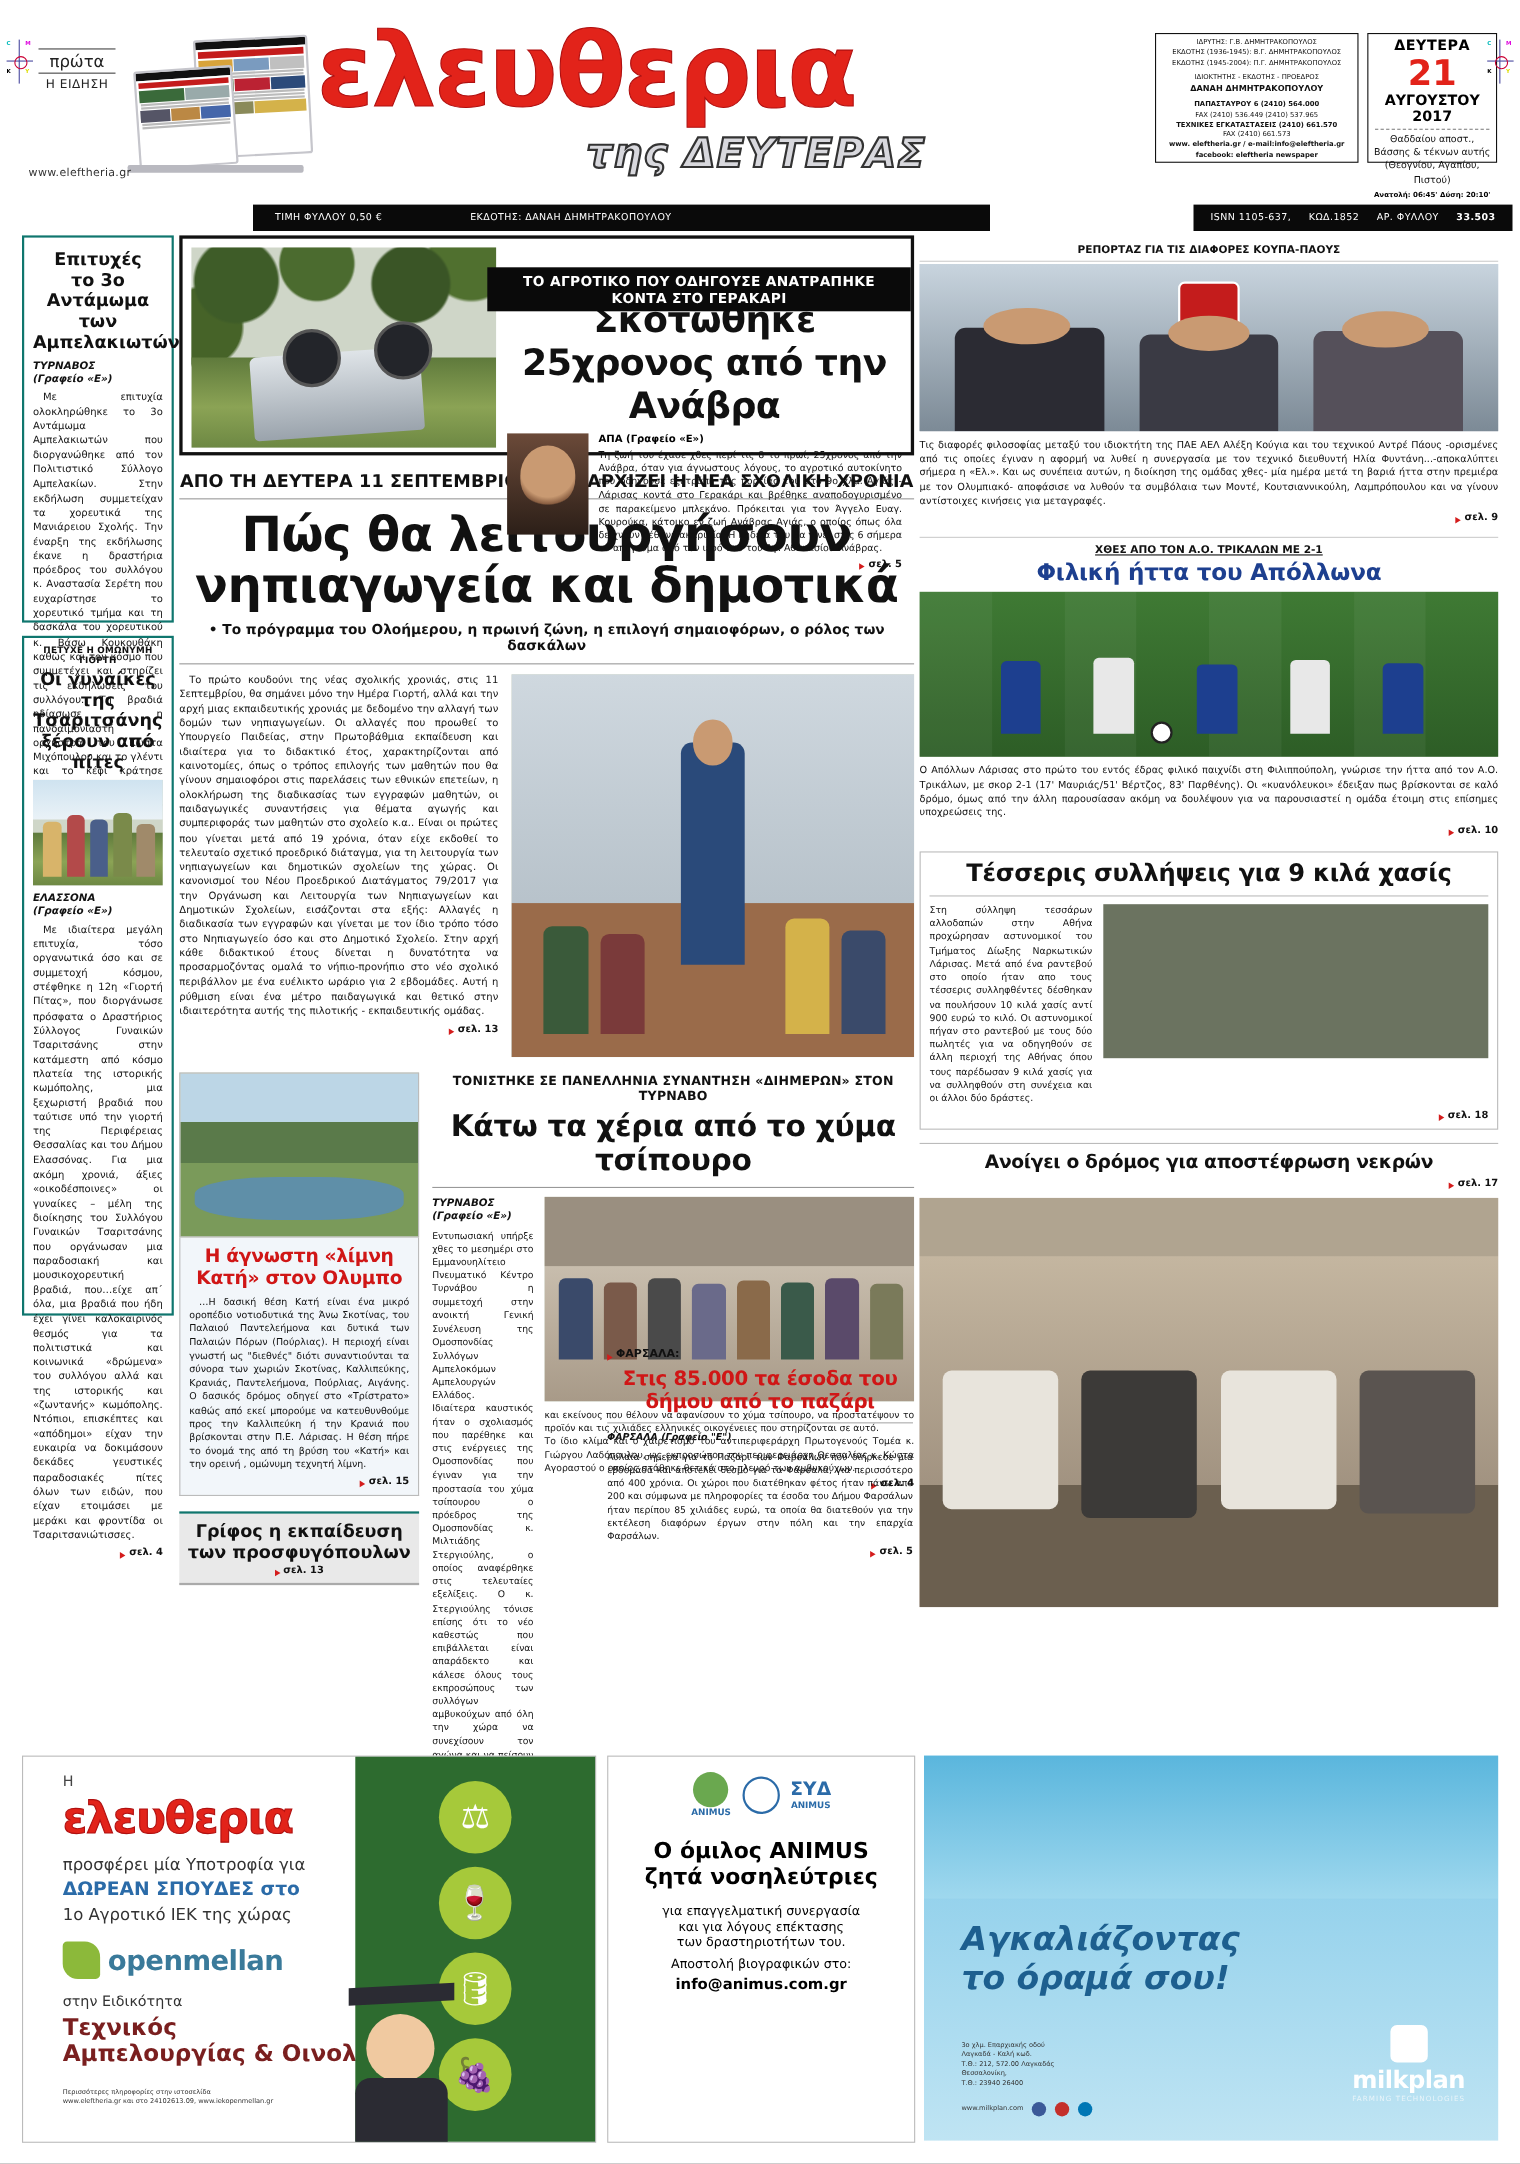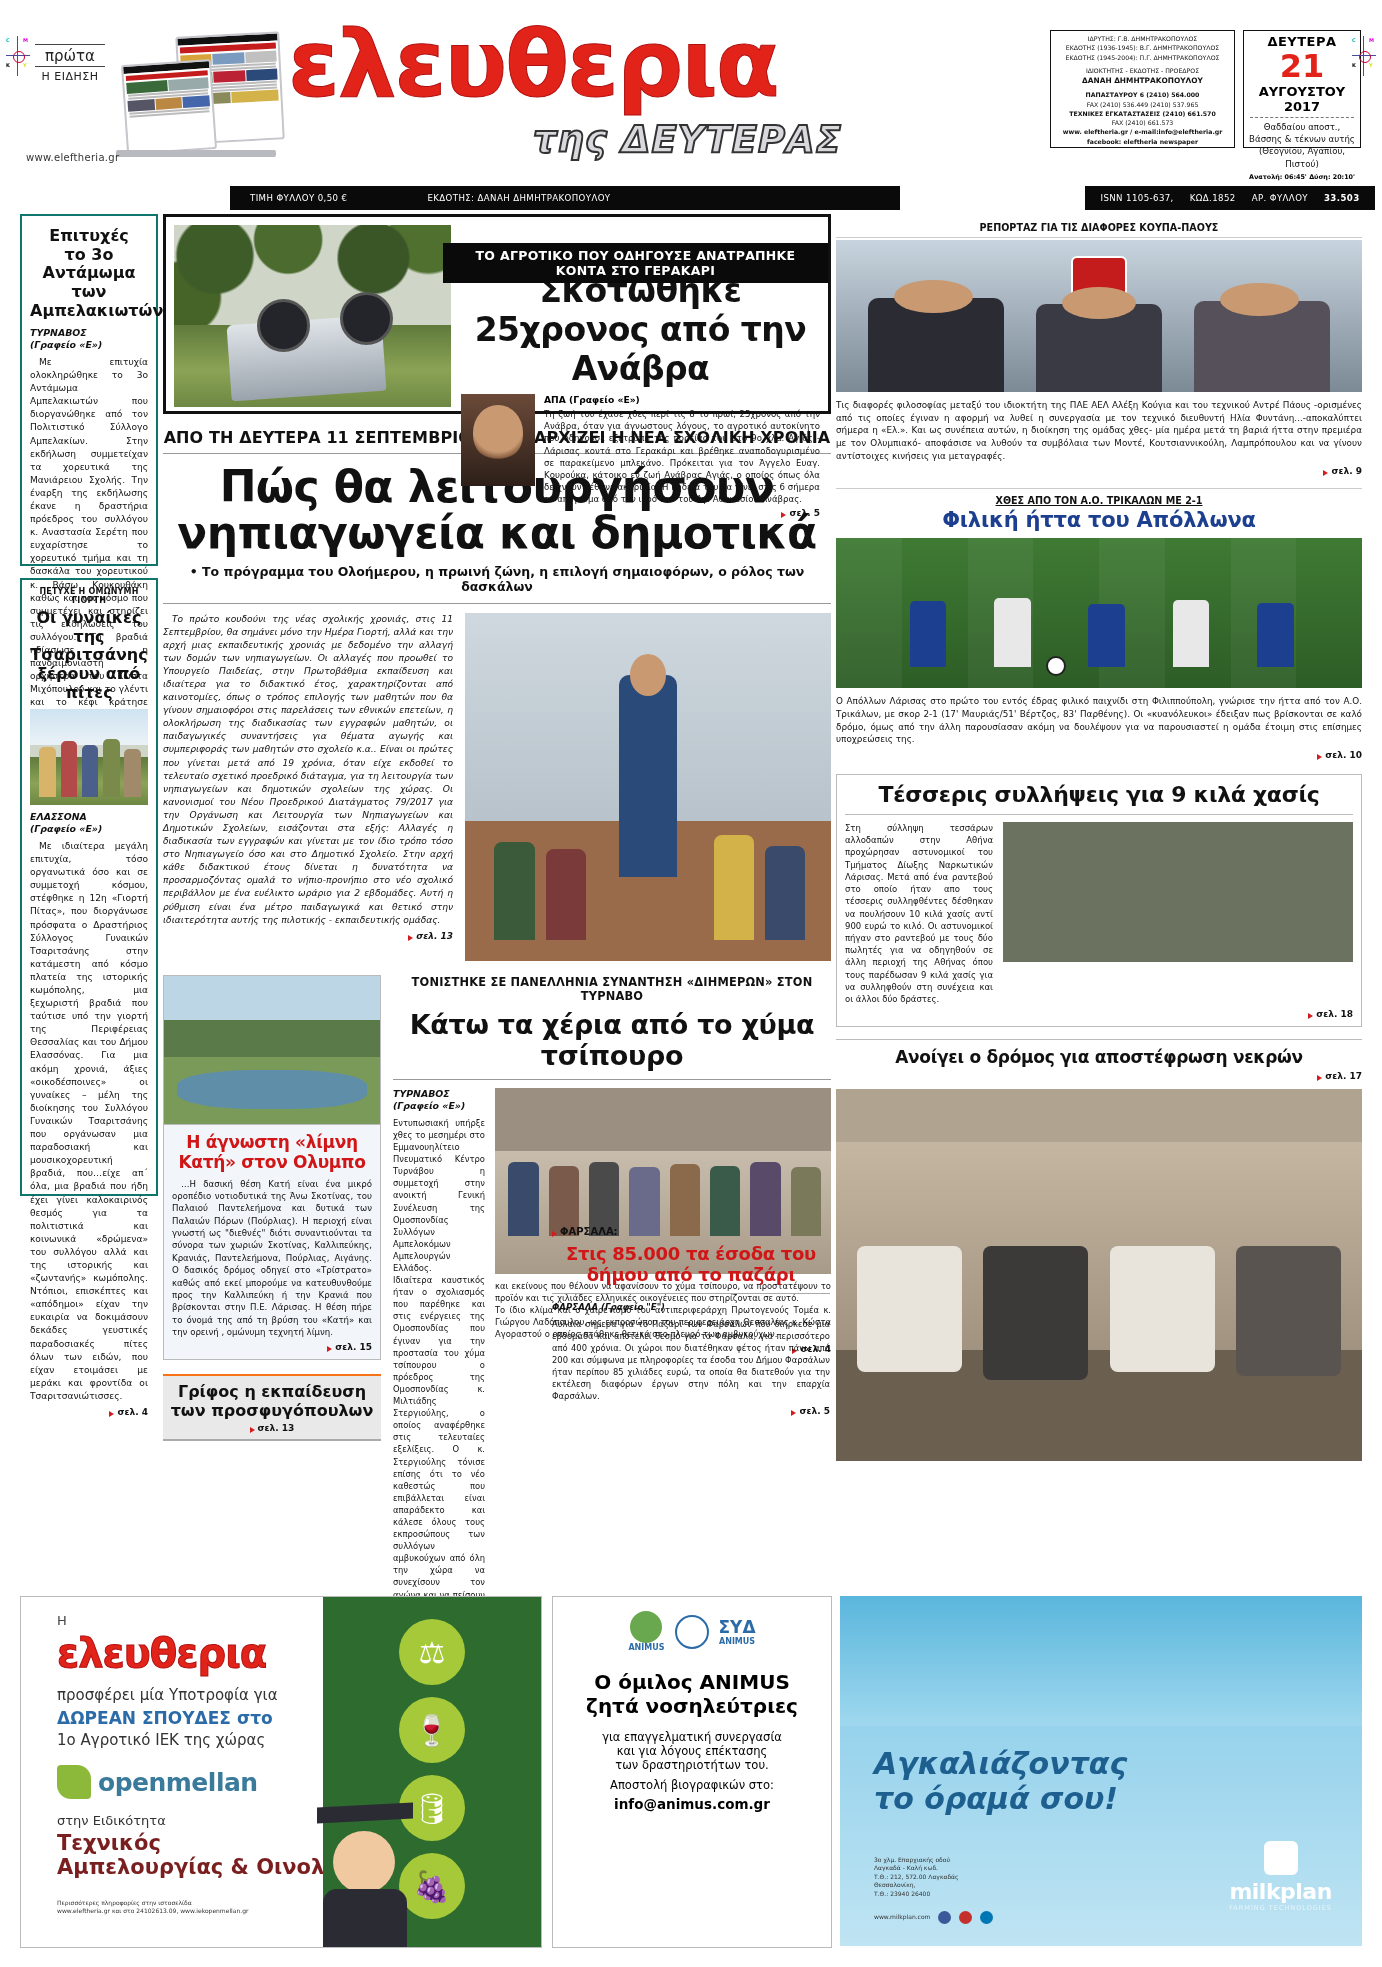--- a/index.html
+++ b/index.html
@@ -125,21 +125,21 @@
      background:#c41c1c;border-radius:6px 6px 50% 50%/6px 6px 40% 40%;border:2px solid #fff;}
 
   .pitch{height:150px;background:linear-gradient(#3f7a34,#2d5d26);position:relative;overflow:hidden;}
   .pitch .stripe{position:absolute;top:0;bottom:0;width:12.5%;background:rgba(255,255,255,.05);}
 
   .drugphoto{height:140px;background:#6b7360;position:relative;overflow:hidden;}
 
   .cowphoto{height:372px;background:linear-gradient(#b9a58f,#8a7a66);position:relative;overflow:hidden;}
 
   
-  .strip-grey{background:#e9e9e9;border-top:2px solid #f97316;border-bottom:2px solid #aaa;
+  .strip-grey{background:#e9e9e9;border-top:2px solid #0f766e;border-bottom:2px solid #aaa;
      text-align:center;padding:6px 4px;}
   .strip-grey .t{font-weight:bold;font-size:21px;color:#111;}
   .strip-box{border:1px solid #bbb;}
 
   .redhead{text-align:center;font-weight:bold;font-size:23px;color:#d01616;letter-spacing:-.3px;}
   .blackhead{text-align:center;font-weight:bold;font-size:27px;color:#111;letter-spacing:-.3px;}
 
   
   .ad-left{position:absolute;left:20px;top:1596px;width:520px;height:350px;border:1px solid #bbb;background:#fff;}
   .ad-green{position:absolute;right:0;top:0;width:218px;height:100%;background:#2d6b2f;}
@@ -363,21 +363,21 @@
           </div>
         </div>
       </div>
     </div>
 
     <div style="margin-top:14px;">
       <div class="bighead-kicker">ΑΠΟ ΤΗ ΔΕΥΤΕΡΑ 11 ΣΕΠΤΕΜΒΡΙΟΥ ΠΟΥ ΑΡΧΙΖΕΙ Η ΝΕΑ ΣΧΟΛΙΚΗ ΧΡΟΝΙΑ</div>
       <div class="bighead">Πώς θα λειτουργήσουν νηπιαγωγεία και δημοτικά</div>
       <div class="bullet-line">• Το πρόγραμμα του Ολοήμερου, η πρωινή ζώνη, η επιλογή σημαιοφόρων, ο ρόλος των δασκάλων</div>
 
-      <div style="display:flex;gap:12px;margin-top:9px;font-style:italic;">
+      <div style="display:flex;gap:12px;margin-top:9px;">
         <div style="width:290px;">
           <div class="bodytext">
             <p>Το πρώτο κουδούνι της νέας σχολικής χρονιάς, στις 11 Σεπτεμβρίου, θα σημάνει μόνο την Ημέρα Γιορτή, αλλά και την αρχή μιας εκπαιδευτικής χρονιάς με δεδομένο την αλλαγή των δομών των νηπιαγωγείων. Οι αλλαγές που προωθεί το Υπουργείο Παιδείας, στην Πρωτοβάθμια εκπαίδευση και ιδιαίτερα για το διδακτικό έτος, χαρακτηρίζονται από καινοτομίες, όπως ο τρόπος επιλογής των μαθητών που θα γίνουν σημαιοφόροι στις παρελάσεις των εθνικών επετείων, η ολοκλήρωση της διαδικασίας των εγγραφών μαθητών, οι παιδαγωγικές συναντήσεις για θέματα αγωγής και συμπεριφοράς των μαθητών στο σχολείο κ.α.. Είναι οι πρώτες που γίνεται μετά από 19 χρόνια, όταν είχε εκδοθεί το τελευταίο σχετικό προεδρικό διάταγμα, για τη λειτουργία των νηπιαγωγείων και δημοτικών σχολείων της χώρας. Οι κανονισμοί του Νέου Προεδρικού Διατάγματος 79/2017 για την Οργάνωση και Λειτουργία των Νηπιαγωγείων και Δημοτικών Σχολείων, εισάζονται στα εξής: Αλλαγές η διαδικασία των εγγραφών και γίνεται με τον ίδιο τρόπο τόσο στο Νηπιαγωγείο όσο και στο Δημοτικό Σχολείο. Στην αρχή κάθε διδακτικού έτους δίνεται η δυνατότητα να προσαρμοζόντας ομαλά το νήπιο-προνήπιο στο νέο σχολικό περιβάλλον με ένα ευέλικτο ωράριο για 2 εβδομάδες. Αυτή η ρύθμιση είναι ένα μέτρο παιδαγωγικά και θετικό στην ιδιαιτερότητα αυτής της πιλοτικής - εκπαιδευτικής ομάδας.</p>
           </div>
           <div class="seemore">
             <span class="tri"></span>
             <span>σελ. 13</span>
           </div>
         </div>
         <div class="photo" style="flex:1;height:348px;">

